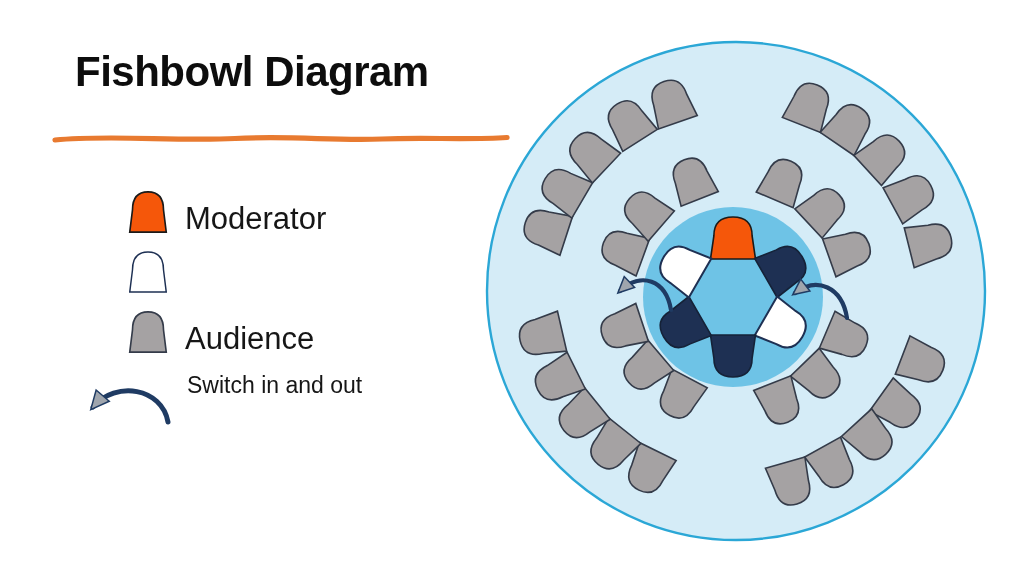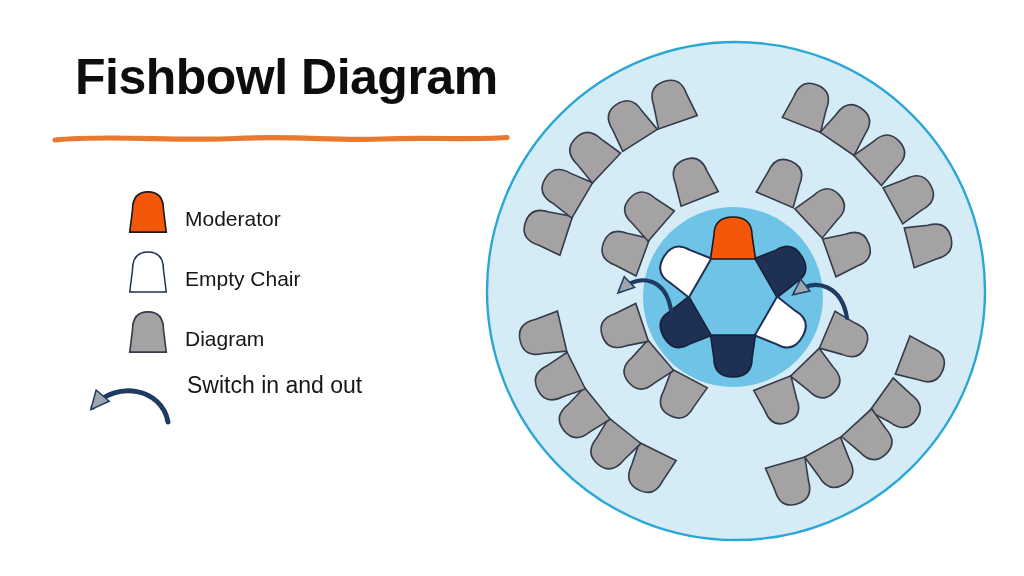--- a/index.html
+++ b/index.html
@@ -4,28 +4,28 @@
 <style>
   html,body{margin:0;padding:0;}
   body{
     width:1024px;height:576px;position:relative;overflow:hidden;
     background:#ffffff;
     font-family:"Liberation Sans",sans-serif;
   }
   .slide{position:absolute;inset:0;}
   .title{
     position:absolute;left:75px;top:48px;margin:0;
-    font-size:50px;font-weight:600;letter-spacing:-0.5px;
+    font-size:42px;font-weight:600;letter-spacing:-0.5px;
     color:#0d0d0d;white-space:nowrap;
   }
   .underline-svg{position:absolute;left:50px;top:130px;}
   .legend{position:absolute;left:127px;top:190px;}
   .legend-row{display:flex;align-items:center;height:44px;margin-bottom:16px;}
   .legend-label{
-    font-size:21px;color:#161616;margin-left:16px;
+    font-size:31px;color:#161616;margin-left:16px;
     position:relative;top:7px;white-space:nowrap;text-align:right;
   }
   .legend-arrow-row{display:flex;align-items:flex-start;margin-top:0;margin-left:-47px;}
   .legend-arrow-row .legend-arrow-svg{margin-top:6px;}
   .legend-arrow-text{margin-left:12px;font-size:23px;line-height:30px;color:#161616;white-space:nowrap;}
   .diagram-svg{position:absolute;left:0;top:0;}
 </style>
 </head>
 <body>
 
@@ -41,27 +41,26 @@
     <div class="legend-row">
       <svg class="legend-chair" width="42" height="46" viewBox="-23 -25 46 50">
           <path d="M -20 22 L -17 -2.1999999999999993 Q -17 -22 0 -22 Q 17 -22 17 -2.1999999999999993 L 20 22 Z" fill="#F5570A" stroke="#1A1A1A" stroke-width="1.8"></path>
         </svg>
       <span class="legend-label">Moderator</span>
     </div>
     <div class="legend-row">
       <svg class="legend-chair" width="42" height="46" viewBox="-23 -25 46 50">
           <path d="M -20 22 L -17 -2.1999999999999993 Q -17 -22 0 -22 Q 17 -22 17 -2.1999999999999993 L 20 22 Z" fill="#FFFFFF" stroke="#1E3053" stroke-width="1.6"></path>
         </svg>
-      <span class="legend-label">Empty Chair</span>
     </div>
     <div class="legend-row">
       <svg class="legend-chair" width="42" height="46" viewBox="-23 -25 46 50">
           <path d="M -20 22 L -17 -2.1999999999999993 Q -17 -22 0 -22 Q 17 -22 17 -2.1999999999999993 L 20 22 Z" fill="#A5A2A3" stroke="#343B49" stroke-width="1.8"></path>
         </svg>
-      <span class="legend-label">Diagram</span>
+      <span class="legend-label">Audience</span>
     </div>
     <div class="legend-arrow-row">
       <svg class="legend-arrow-svg" id="legend-arrow-svg" width="95" height="55" viewBox="0 0 95 55">
           <g>
             <path d="M 88 46 C 82 12 36 4 13 31" fill="none" stroke="#1F3B63" stroke-width="5" stroke-linecap="round"></path>
             <path d="M 3 0 L -13 -7.5 L -13 7.5 Z" transform="translate(13 31) rotate(130.4) scale(1.15)" fill="#9FA5AD" stroke="#1F3B63" stroke-width="1.3043478260869565"></path>
           </g>
         </svg>
       <div class="legend-arrow-text">
         <div>Switch in and out</div>

